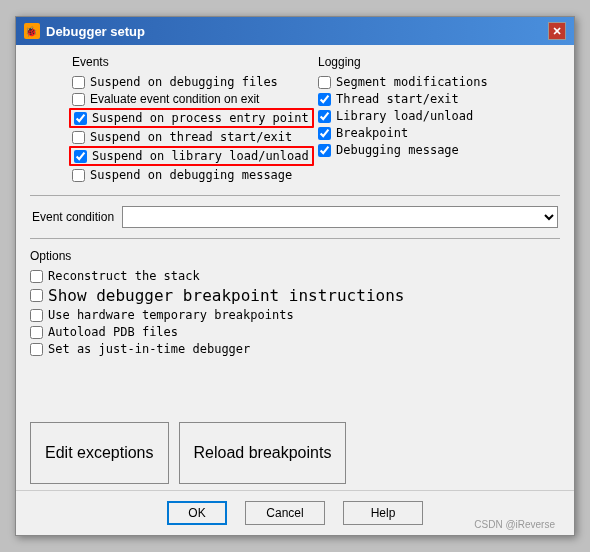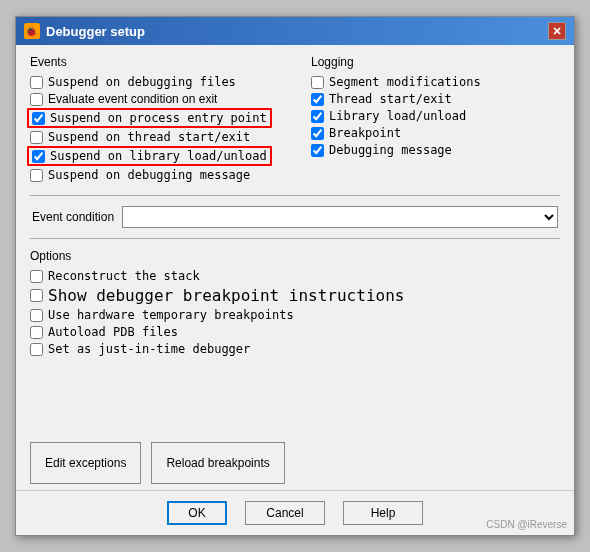--- a/index.html
+++ b/index.html
@@ -61,21 +61,22 @@
       cursor: pointer;
       color: white;
       font-weight: bold;
     }
     .content {
       padding: 10px 14px;
       flex: 1;
     }
     .two-col {
       display: flex;
-      gap: 32px;
+      gap: 4px;
+      margin-left: 42px;
     }
     .left-col {
       flex: 1;
     }
     .right-col {
       flex: 1;
     }
     .section-label {
       font-size: 12px;
       margin-bottom: 6px;
@@ -155,30 +156,30 @@
     .btn-ok {
       border: 2px solid #0078d4;
       min-width: 60px;
     }
     .exceptions-row {
       display: flex;
       gap: 10px;
       padding: 6px 14px;
     }
     .btn-exception {
-      padding: 13px 14px;
-      font-size: 12px;
+      padding: 21px 14px;
+      font-size: 16px;
       border: 1px solid #888;
       background: #f0f0f0;
       cursor: pointer;
     }
     .watermark {
       position: absolute;
       bottom: 6px;
-      right: 8px;
+      right: 20px;
       font-size: 10px;
       color: #999;
       text-align: right;
     }
     .dialog-wrapper {
       position: relative;
     }
   </style>
 </head>
 <body>

